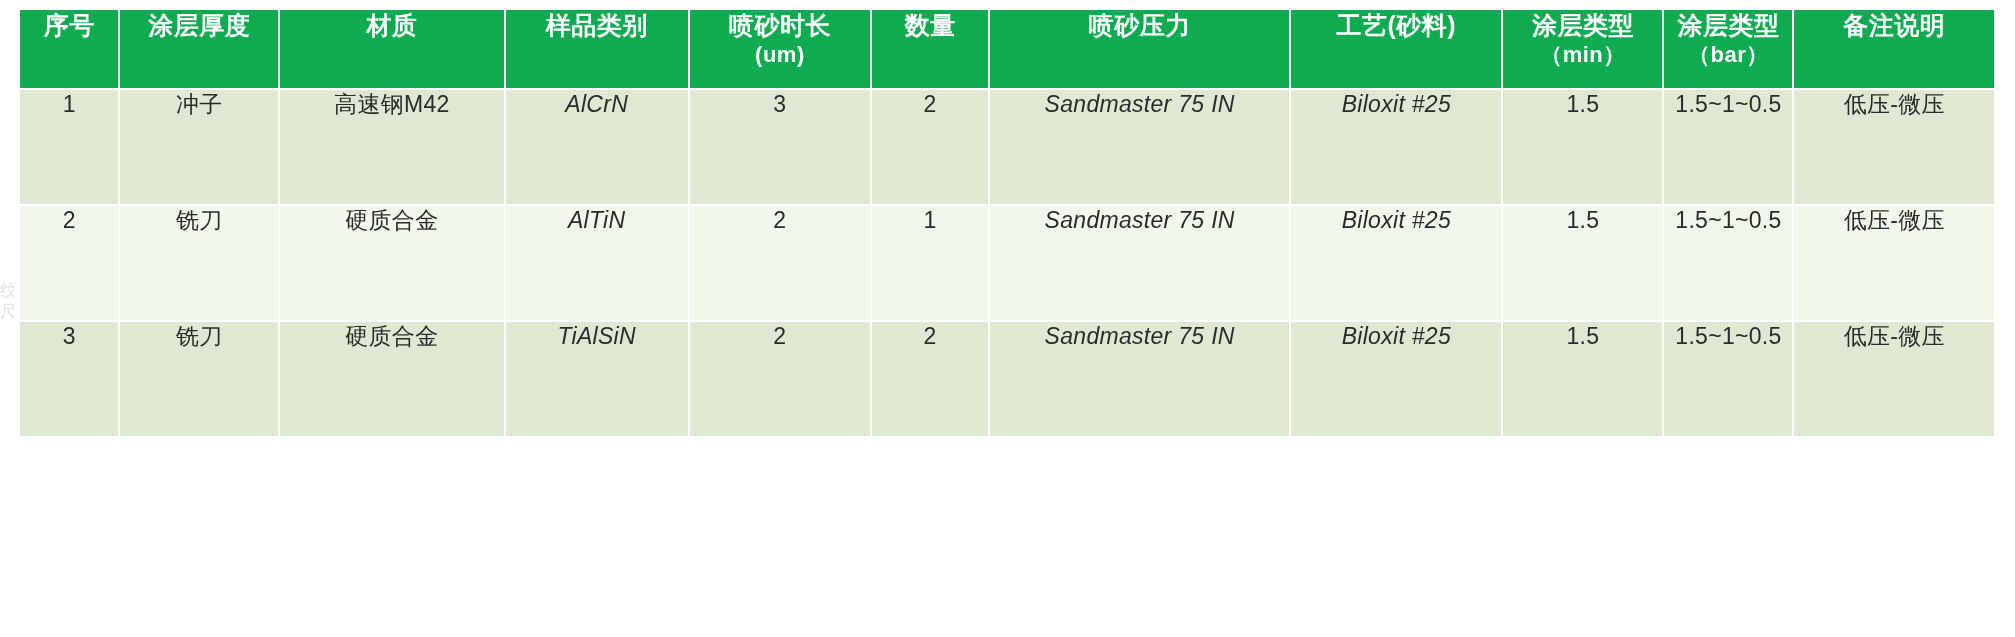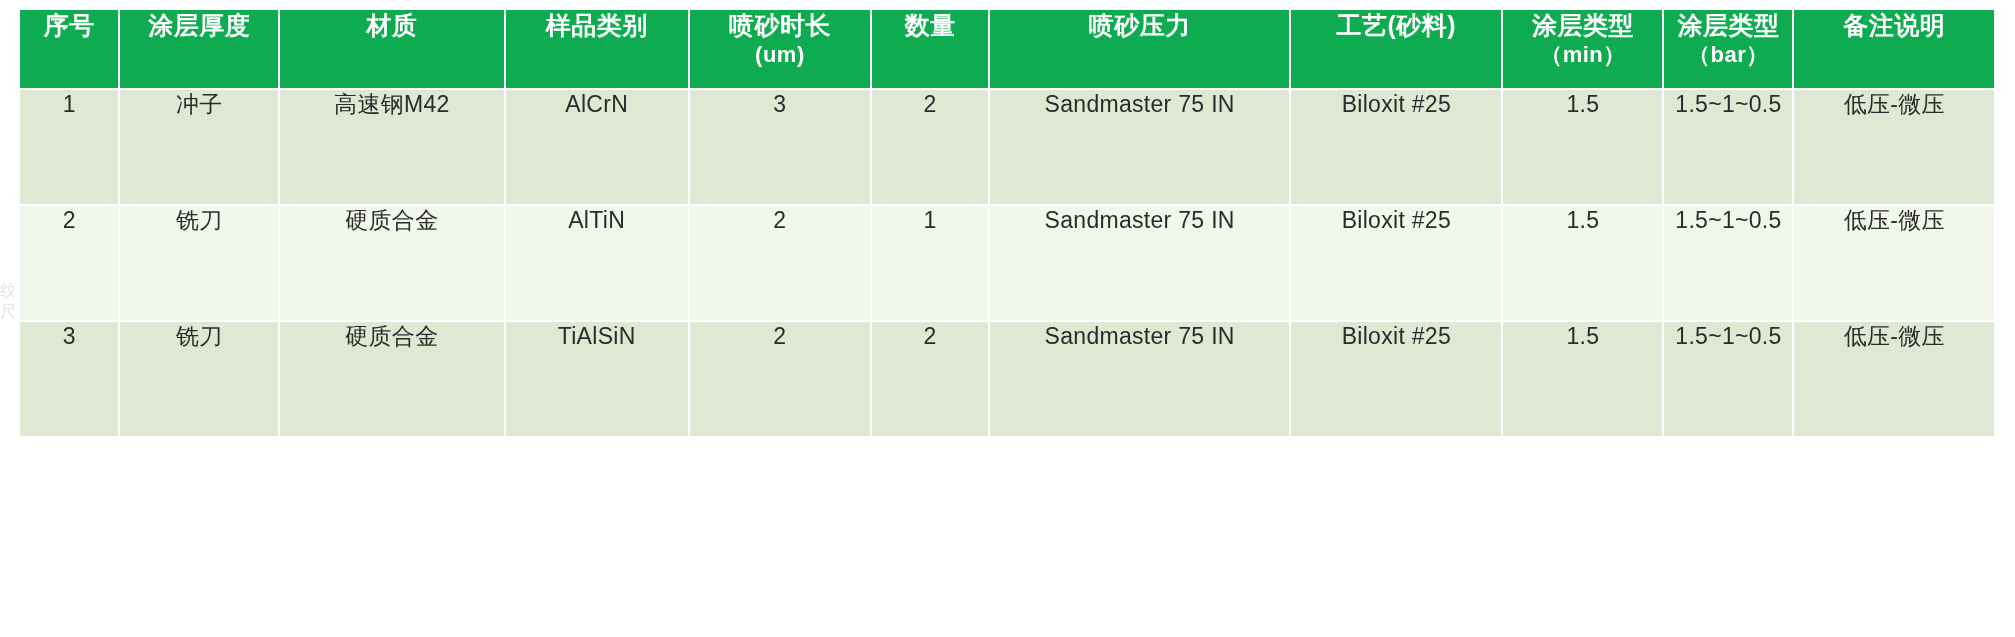--- a/index.html
+++ b/index.html
@@ -94,21 +94,21 @@
   col.c2 { width: 166px; }
   col.c3 { width: 135px; }
   col.c4 { width: 134px; }
   col.c5 { width: 86px; }
   col.c6 { width: 222px; }
   col.c7 { width: 156px; }
   col.c8 { width: 118px; }
   col.c9 { width: 95px; }
   col.c11 { width: 148px; }
 
-  .cell-en { font-family: "Liberation Sans", "DejaVu Sans", sans-serif; }
+  .cell-en { font-family: "Liberation Sans", "DejaVu Sans", sans-serif; font-style: italic; }
 </style>
 </head>
 <body>
 
 <div id="sheet">
 
   <div class="margin-artifact">纹
 尺</div>
 
   <table class="data-table">

